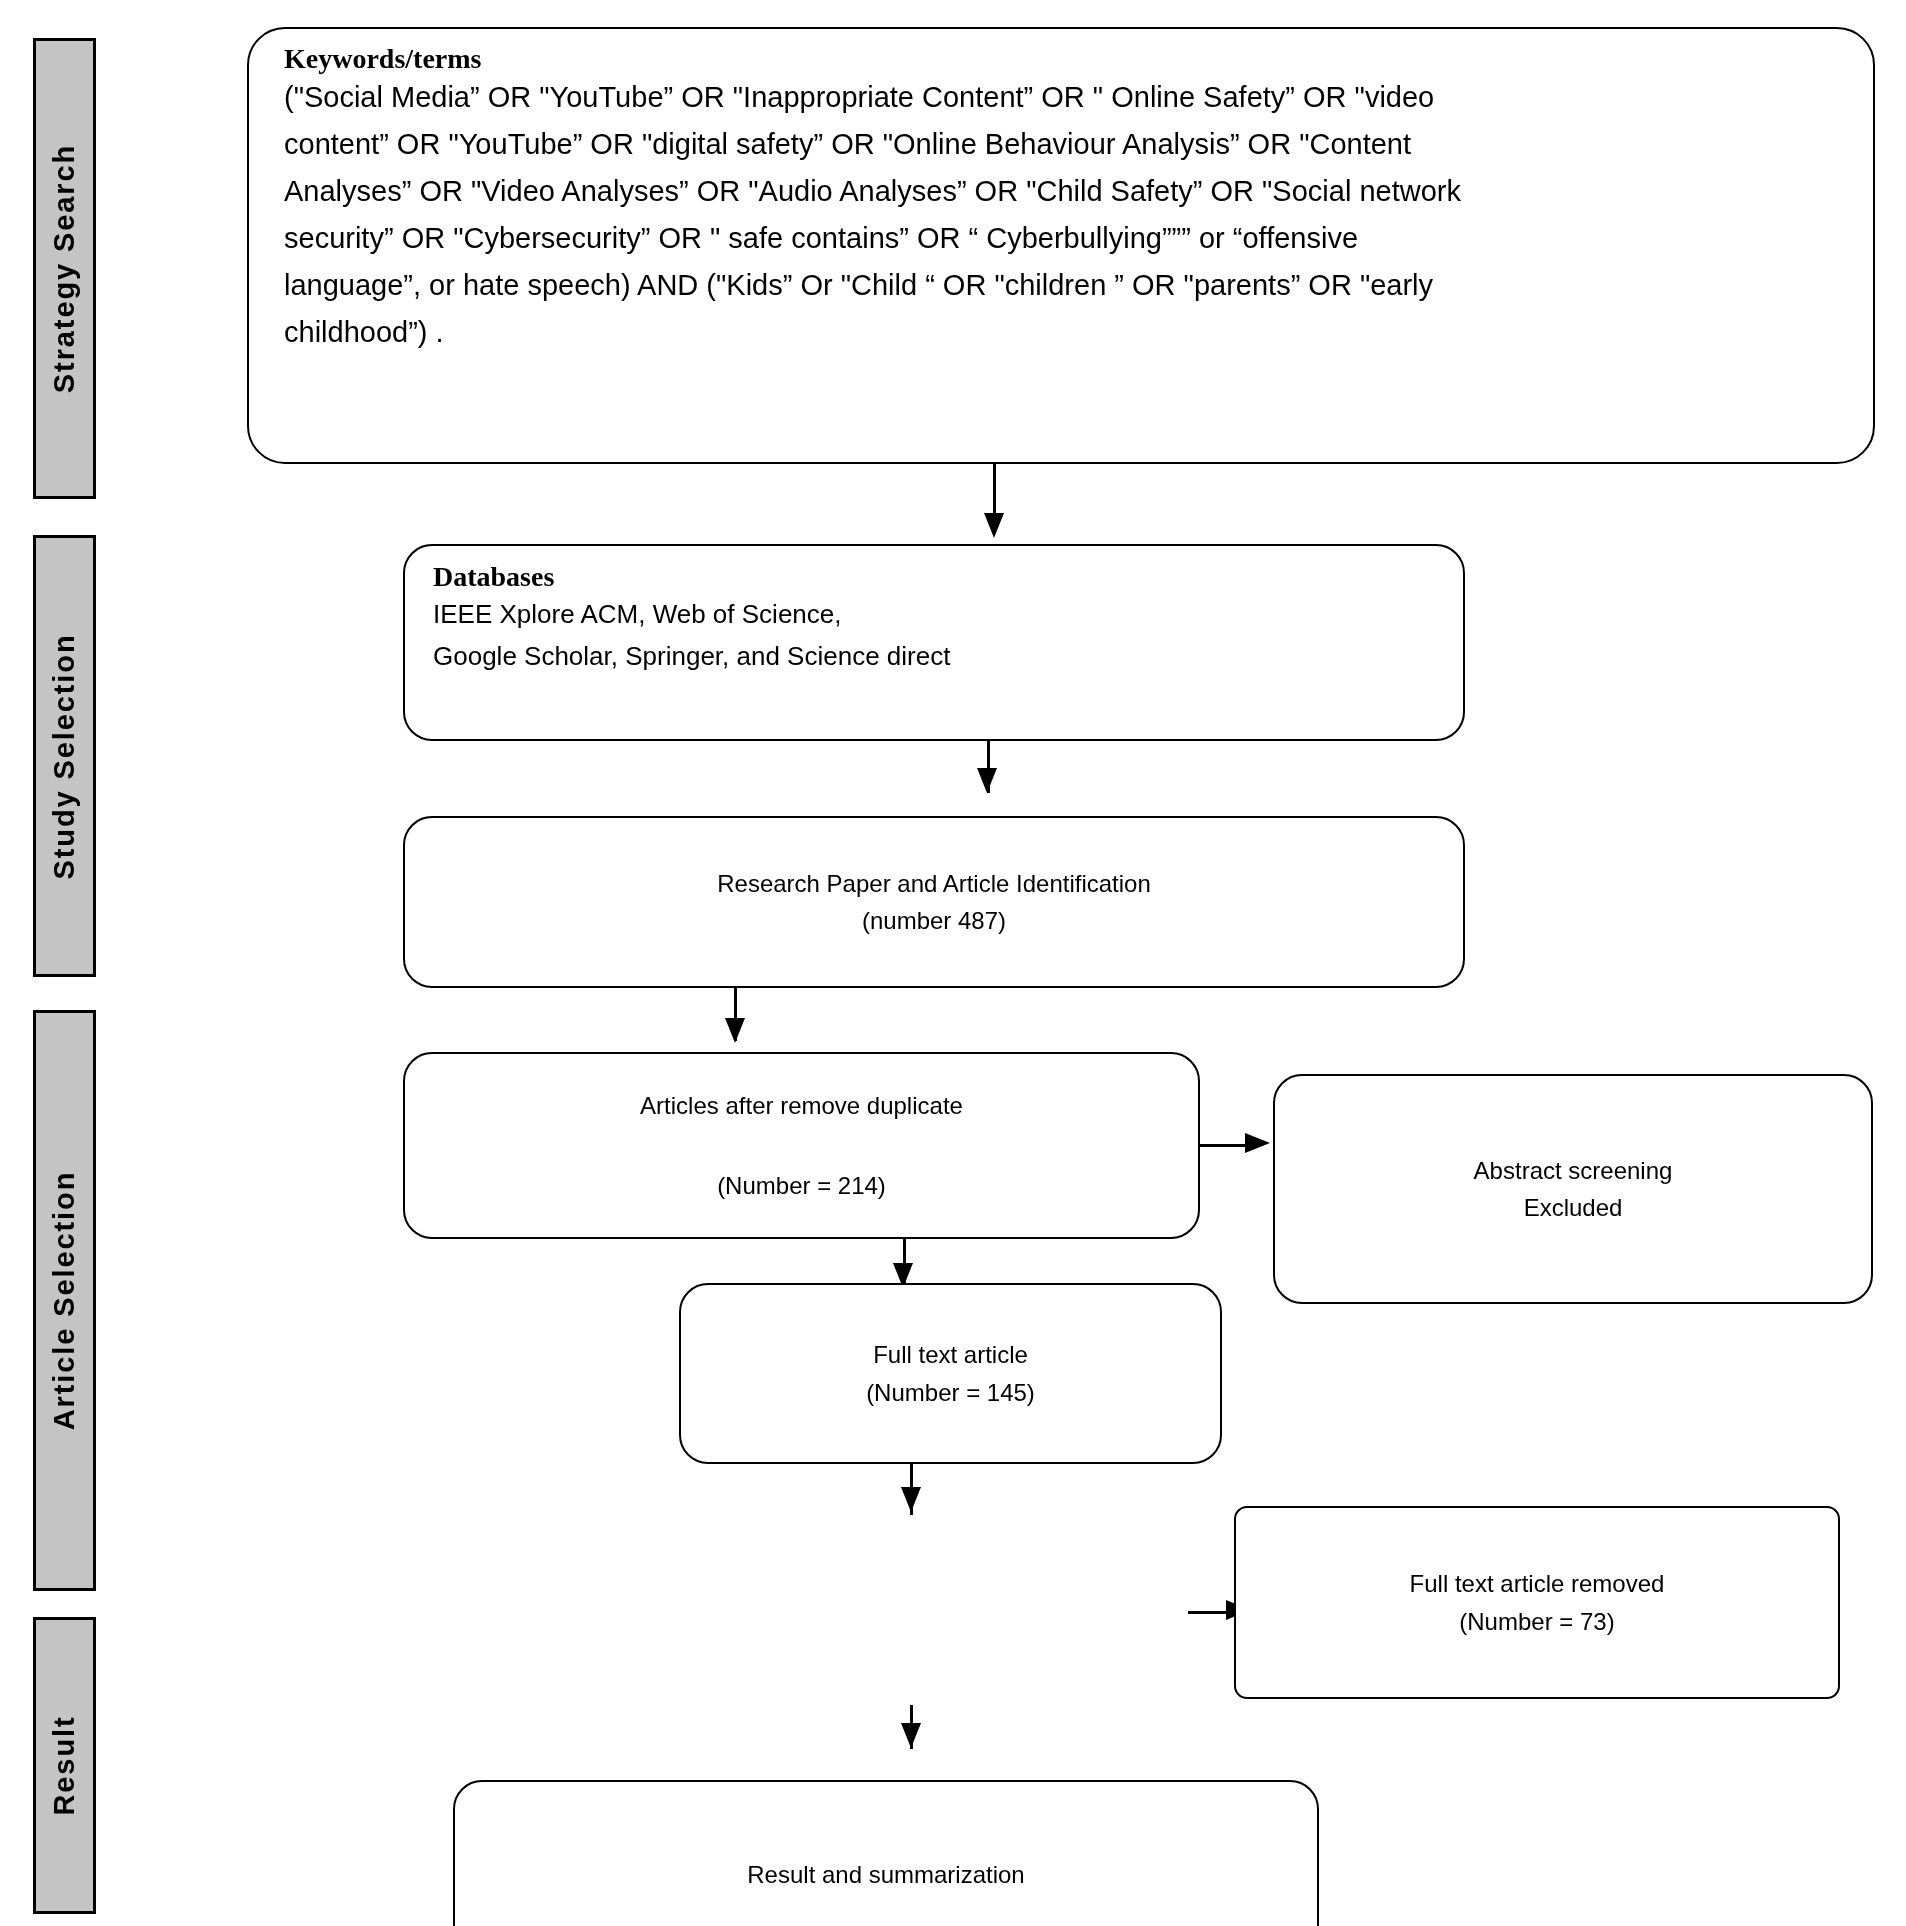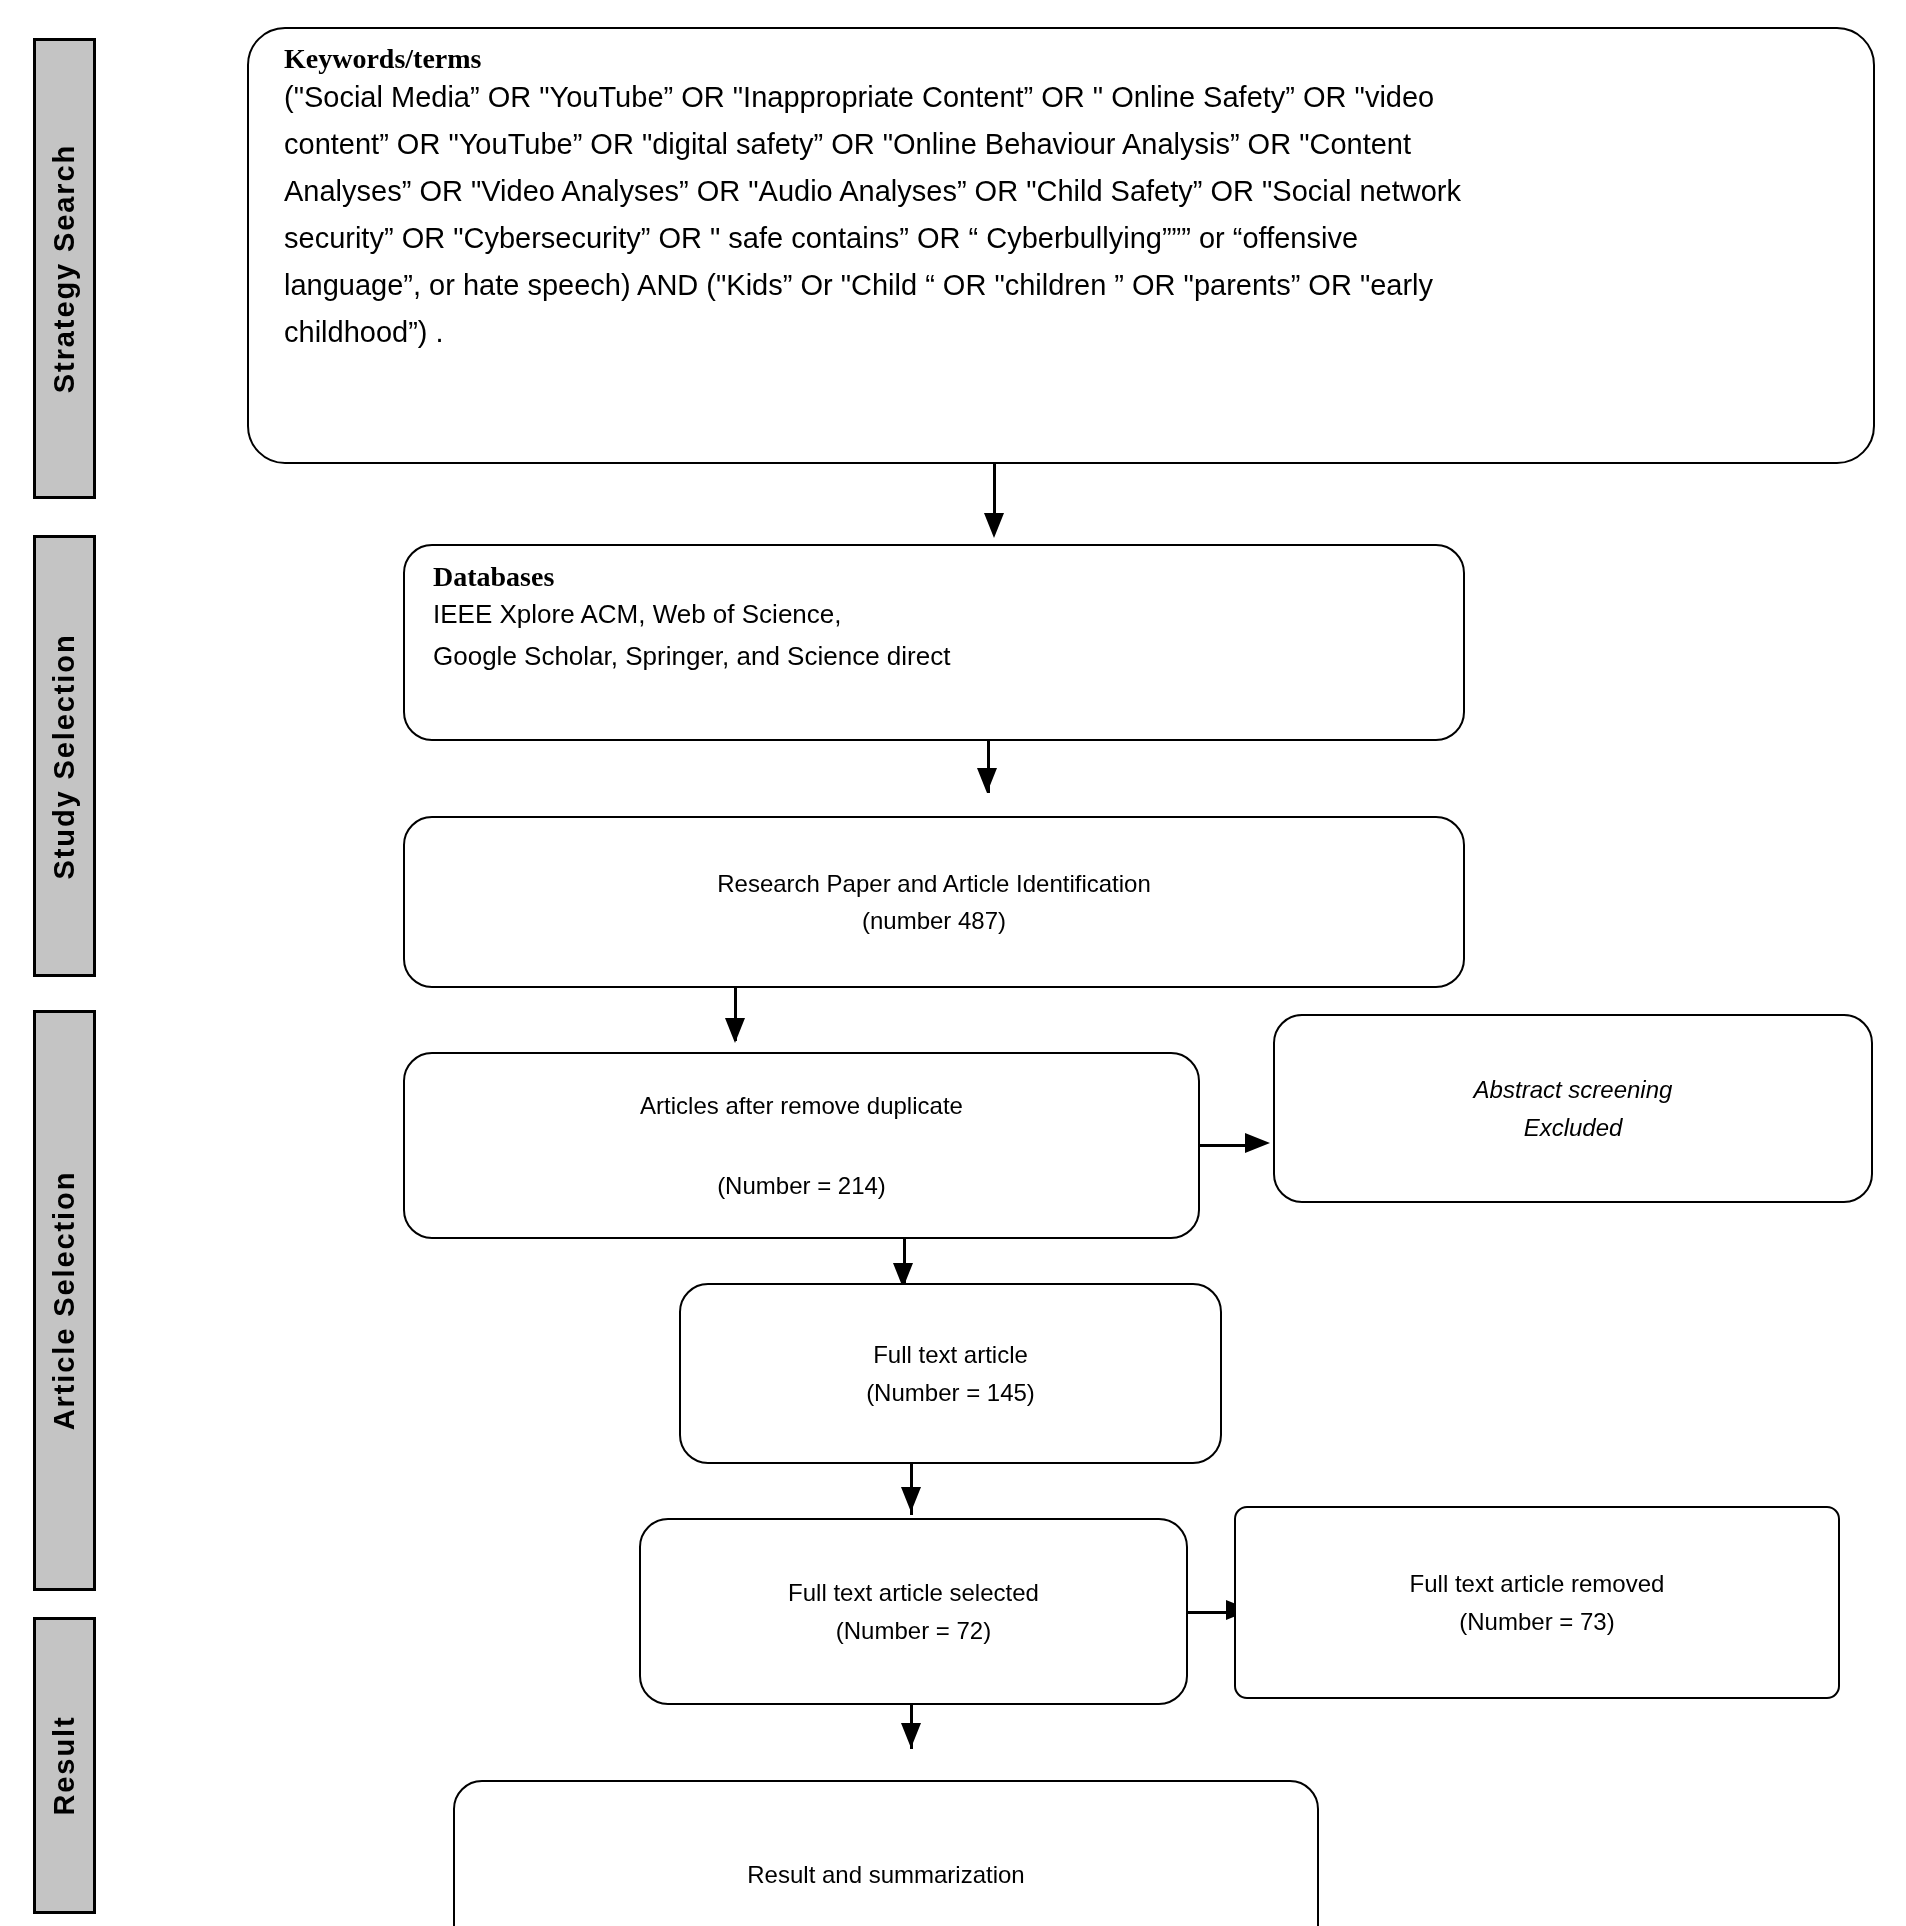--- a/index.html
+++ b/index.html
@@ -96,40 +96,36 @@
   <div class="arrow-down" style="left:725px;top:1018px;"></div>
 
   <div class="node" style="left:403px;top:1052px;width:797px;height:187px;gap:42px;">
     <div class="line">Articles after remove duplicate</div>
     <div class="line">(Number = 214)</div>
   </div>
 
   <div class="hline" style="left:1199px;top:1144px;width:53px;"></div>
   <div class="arrow-right" style="left:1245px;top:1133px;"></div>
 
-  <div class="node" style="left:1273px;top:1014px;width:600px;height:189px;font-style:italic;">
+  <div class="node" style="left:1273px;top:1074px;width:600px;height:230px;">
     <div class="line">Abstract screening</div>
     <div class="line">Excluded</div>
   </div>
 
   <div class="vline" style="left:903px;top:1239px;height:52px;"></div>
   <div class="arrow-down" style="left:893px;top:1263px;"></div>
 
   <div class="node" style="left:679px;top:1283px;width:543px;height:181px;">
     <div class="line">Full text article</div>
     <div class="line">(Number = 145)</div>
   </div>
 
   <div class="vline" style="left:910px;top:1463px;height:52px;"></div>
   <div class="arrow-down" style="left:901px;top:1487px;"></div>
 
-  <div class="node" style="left:639px;top:1518px;width:549px;height:187px;">
-    <div class="line">Full text article  selected</div>
-    <div class="line">(Number = 72)</div>
-  </div>
 
   <div class="hline" style="left:1188px;top:1611px;width:45px;"></div>
   <div class="arrow-right" style="left:1226px;top:1600px;"></div>
 
   <div class="node" style="left:1234px;top:1506px;width:606px;height:193px;border-radius:13px;">
     <div class="line">Full text article  removed</div>
     <div class="line">(Number = 73)</div>
   </div>
 
   <div class="vline" style="left:910px;top:1705px;height:44px;"></div>

